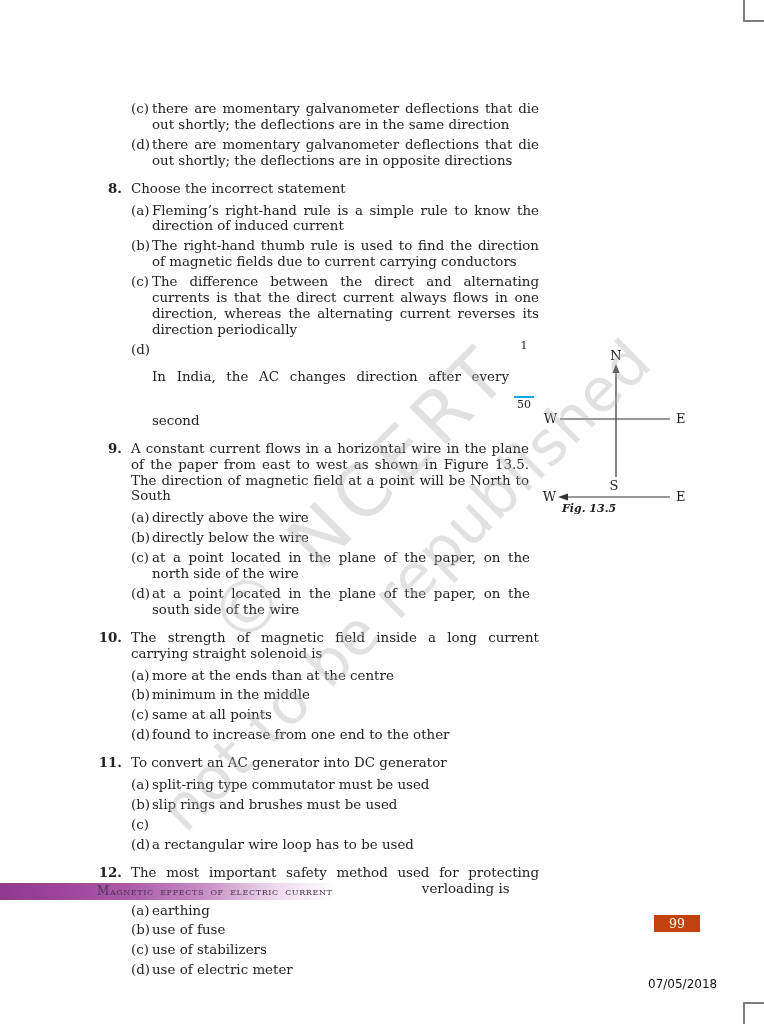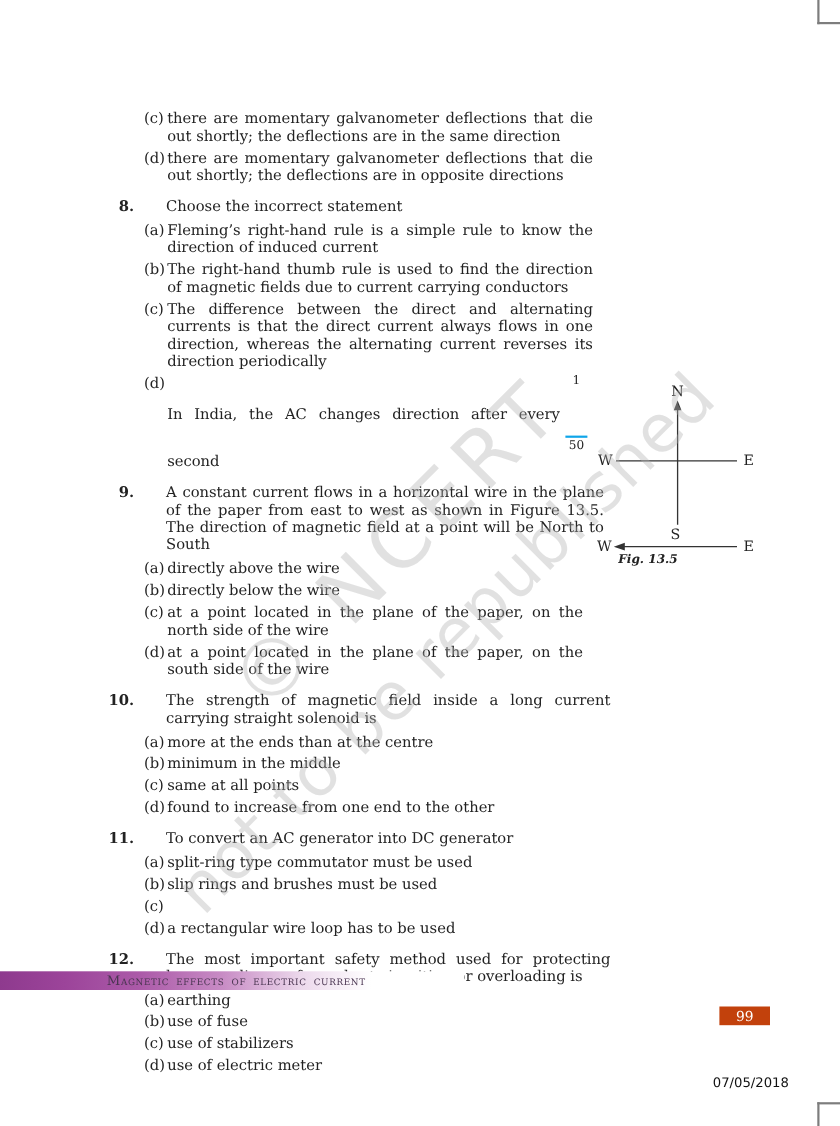--- a/index.html
+++ b/index.html
@@ -39,21 +39,21 @@
     line-height: 15.9px;
   }
   .opt-row { display: flex; margin-top: 4px; }
   .opt-row:first-child { margin-top: 0; }
   .opt-label { display: inline-block; width: 21px; margin-left: 41px; flex: 0 0 auto; }
   .opt-text { width: 387px; text-align: justify; }
 
   .question { margin-top: 12px; }
   .q-head { display: flex; }
   .q-num { display: inline-block; width: 32px; text-align: right; font-weight: bold; margin-right: 9px; flex: 0 0 auto; }
-  .q-text { width: 408px; text-align: justify; margin-left: 20px; }
+  .q-text { width: 408px; text-align: justify; }
   .q-options { margin-top: 6px; }
 
   .q9 .q-text { width: 398px; }
   .q9 .opt-text { width: 378px; }
 
   
   .fraction { display: inline-block; text-align: center; vertical-align: middle; margin: 0 5px; position: relative; top: -2px; }
   .fraction .num { display: block; font-size: 11px; line-height: 11px; padding: 0 3px; }
   .fraction .den { display: block; font-size: 11px; line-height: 13px; border-top: 2px solid #0ea5e9; padding: 0 3px; margin-top: 45px; }
 

